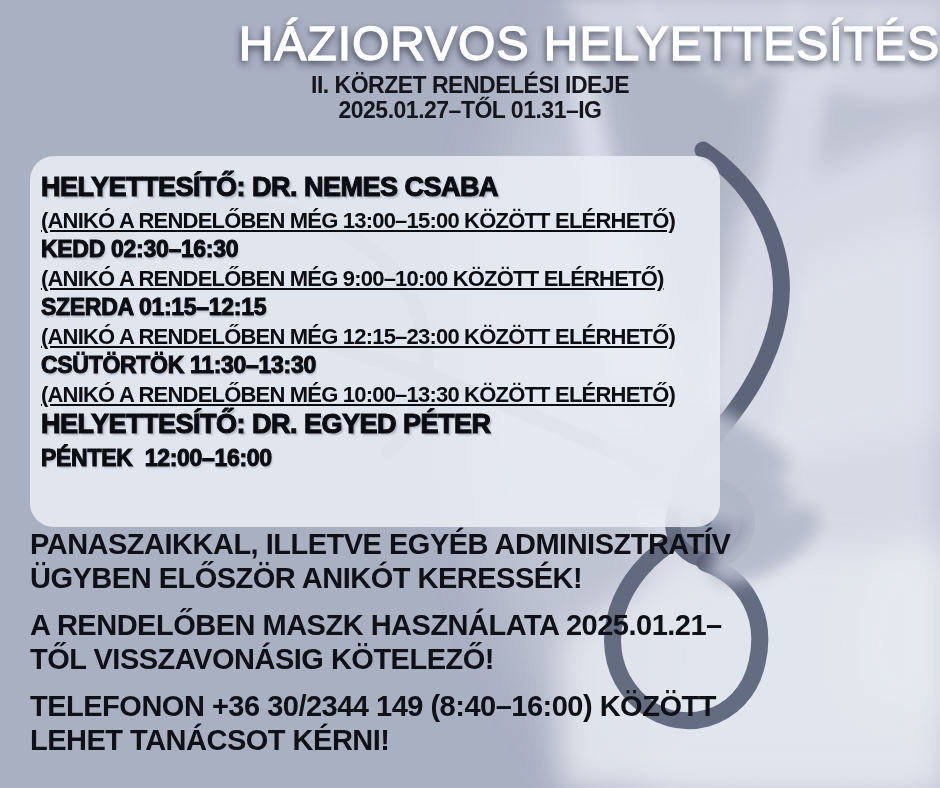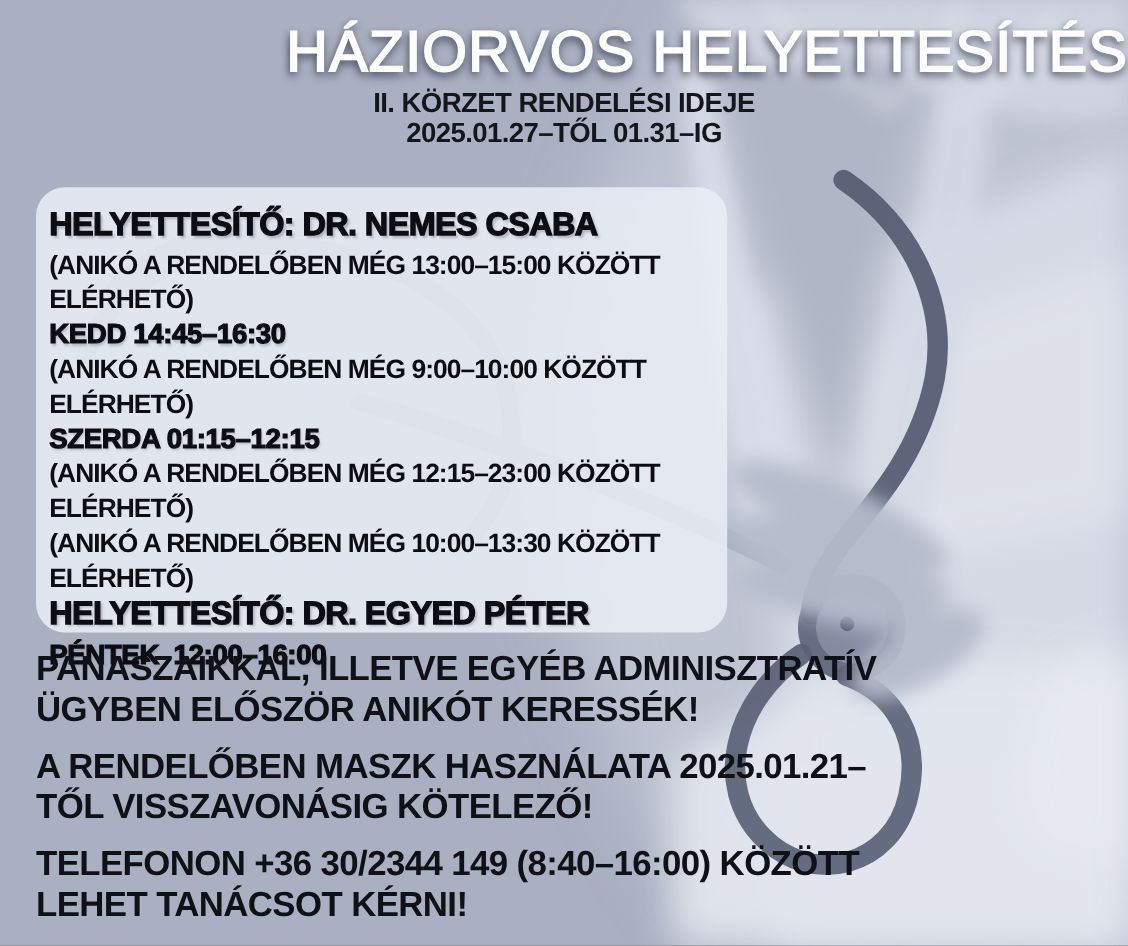--- a/index.html
+++ b/index.html
@@ -23,40 +23,40 @@
     margin:20px 0 4px;font-size:48px;line-height:1.02;font-weight:400;letter-spacing:1px;
     color:var(--title);-webkit-text-stroke:1.5px #ffffff;
     text-shadow:0 4px 8px rgba(42,47,64,.65), -2px 3px 5px rgba(42,47,64,.45);
     text-align:right;
   }
   .sub{
     font-size:23px;line-height:1.1;font-weight:700;letter-spacing:-.5px;color:#15161b;
   }
   
   .panel{
-    position:absolute;left:30px;top:156px;width:576px;height:371px;box-sizing:border-box;
+    position:absolute;left:30px;top:156px;width:690px;height:371px;box-sizing:border-box;
     background:var(--panel);border-radius:24px;padding:17px 14px 0 11px;color:var(--ink);z-index:2;
   }
   .heading{
     font-size:27px;line-height:1.05;font-weight:800;letter-spacing:-.5px;margin-bottom:5px;
     -webkit-text-stroke:1.1px var(--ink);
     text-shadow:2px 2px 2px rgba(99,105,125,.4);
   }
   .day{
     font-size:23px;line-height:29px;font-weight:800;letter-spacing:-.3px;white-space:pre-wrap;
     -webkit-text-stroke:1px var(--ink);
     text-shadow:1px 2px 2px rgba(99,105,125,.35);
   }
   .note{
-    font-size:22px;line-height:29px;font-weight:700;letter-spacing:-.8px;white-space:pre-wrap;
+    font-size:22px;line-height:29px;font-weight:700;letter-spacing:-.8px;white-space:pre-wrap;text-decoration:underline;
   }
   .sec2{margin-top:1px;}
   .sec2 .day{margin-top:3px;}
   
-  .footer{position:absolute;left:30px;top:541px;width:840px;color:#101116;z-index:2;}
+  .footer{position:absolute;left:30px;top:527px;width:840px;color:#101116;z-index:2;}
   .footer p{
     margin:0 0 13px;font-size:29px;line-height:34px;font-weight:700;letter-spacing:-.5px;
     white-space:pre-wrap;
   }
 </style>
 </head>
 <body>
 
 <div class="poster">
 
@@ -119,26 +119,27 @@
     <div class="sub">II. KÖRZET RENDELÉSI IDEJE</div>
     <div class="sub">2025.01.27–TŐL 01.31–IG</div>
   </header>
 
   <section class="panel">
     <div class="sec">
       <div class="heading">HELYETTESÍTŐ: DR. NEMES CSABA</div>
 
       <div class="note">(ANIKÓ A RENDELŐBEN MÉG 13:00–15:00 KÖZÖTT ELÉRHETŐ)</div>
 
-      <div class="day">KEDD 14:45–16:30</div>
+      <div class="day">KEDD 02:30–16:30</div>
       <div class="note">(ANIKÓ A RENDELŐBEN MÉG 9:00–10:00 KÖZÖTT ELÉRHETŐ)</div>
 
       <div class="day">SZERDA 01:15–12:15</div>
       <div class="note">(ANIKÓ A RENDELŐBEN MÉG 12:15–23:00 KÖZÖTT ELÉRHETŐ)</div>
 
+      <div class="day">CSÜTÖRTÖK 11:30–13:30</div>
       <div class="note">(ANIKÓ A RENDELŐBEN MÉG 10:00–13:30 KÖZÖTT ELÉRHETŐ)</div>
     </div>
 
     <div class="sec sec2">
       <div class="heading">HELYETTESÍTŐ: DR. EGYED PÉTER</div>
       <div class="day">PÉNTEK  12:00–16:00</div>
     </div>
   </section>
 
   <section class="footer">

